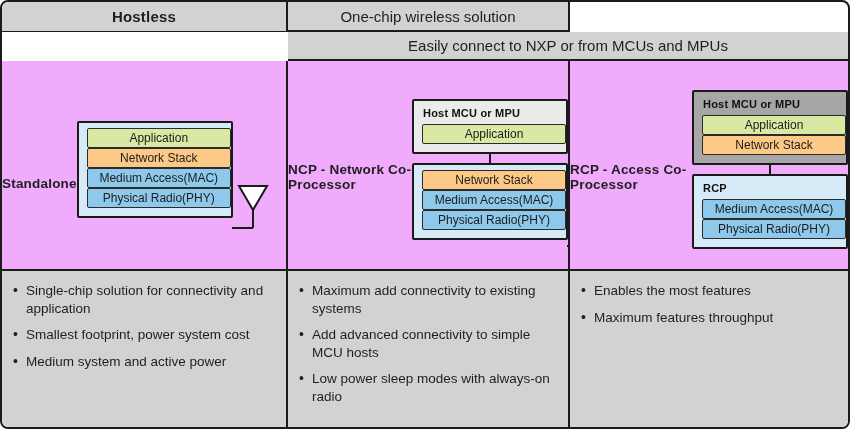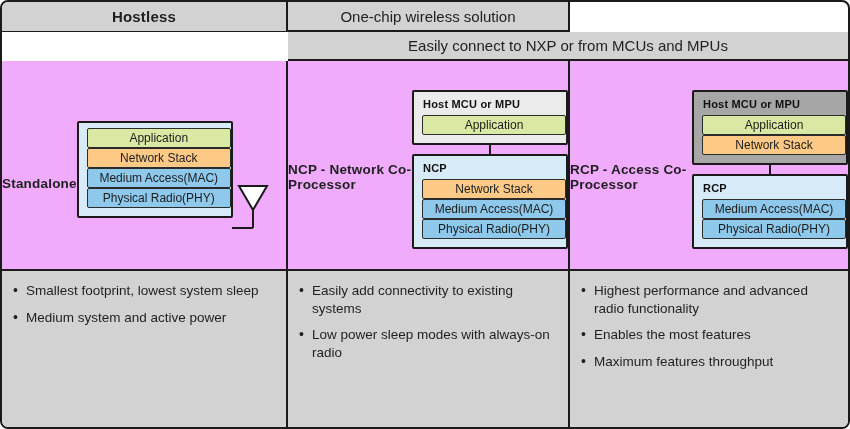--- a/index.html
+++ b/index.html
@@ -106,21 +106,20 @@
 
   <div class="diagram-cell col-divider-r">
     <div class="diag-title t-ncp">NCP - Network Co-Processor</div>
     <div class="diag-wrap">
       <div class="chipbox" style="background: rgb(235, 235, 235);">
         <div class="box-label">Host MCU or MPU</div>
         <div class="layer" style="background: rgb(217, 232, 163);">Application</div>
       </div>
       <div class="host-connector"></div>
       <div class="chipbox" style="background: rgb(214, 234, 248);">
-        <div class="box-label">NCP</div>
         <div class="layer" style="background: rgb(253, 201, 135);">Network Stack</div>
         <div class="layer" style="background: rgb(142, 201, 236);">Medium Access(MAC)</div>
         <div class="layer" style="background: rgb(142, 201, 236);">Physical Radio(PHY)</div>
       </div>
       <svg class="antenna ant-co" viewBox="0 0 46 48">
         <polygon points="8,2 36,2 22,26" fill="#ffffff" stroke="#1a1a1a" stroke-width="2"></polygon>
         <line x1="22" y1="26" x2="22" y2="44" stroke="#1a1a1a" stroke-width="2"></line>
         <line x1="1" y1="44" x2="22" y2="44" stroke="#1a1a1a" stroke-width="2"></line>
       </svg>
     </div>
@@ -143,31 +142,32 @@
       <svg class="antenna ant-rcp" viewBox="0 0 46 48">
         <polygon points="8,2 36,2 22,26" fill="#ffffff" stroke="#1a1a1a" stroke-width="2"></polygon>
         <line x1="22" y1="26" x2="22" y2="44" stroke="#1a1a1a" stroke-width="2"></line>
         <line x1="1" y1="44" x2="22" y2="44" stroke="#1a1a1a" stroke-width="2"></line>
       </svg>
     </div>
   </div>
 
   <div class="bullets-cell col-divider-r" style="background: rgb(210, 210, 210);">
     <ul>
-      <li>Smallest footprint, lowest system sleep</li>
+      <li>Single-chip solution for connectivity and application</li>
+      <li>Smallest footprint, power system cost</li>
       <li>Medium system and active power</li>
     </ul>
   </div>
   <div class="bullets-cell col-divider-r" style="background: rgb(210, 210, 210);">
     <ul>
-      <li>Easily add connectivity to existing systems</li>
+      <li>Maximum add connectivity to existing systems</li>
+      <li>Add advanced connectivity to simple MCU hosts</li>
       <li>Low power sleep modes with always-on radio</li>
     </ul>
   </div>
   <div class="bullets-cell" style="background: rgb(210, 210, 210);">
     <ul>
-      <li>Highest performance and advanced radio functionality</li>
       <li>Enables the most features</li>
       <li>Maximum features throughput</li>
     </ul>
   </div>
 
 </div>
 
 </body></html>

